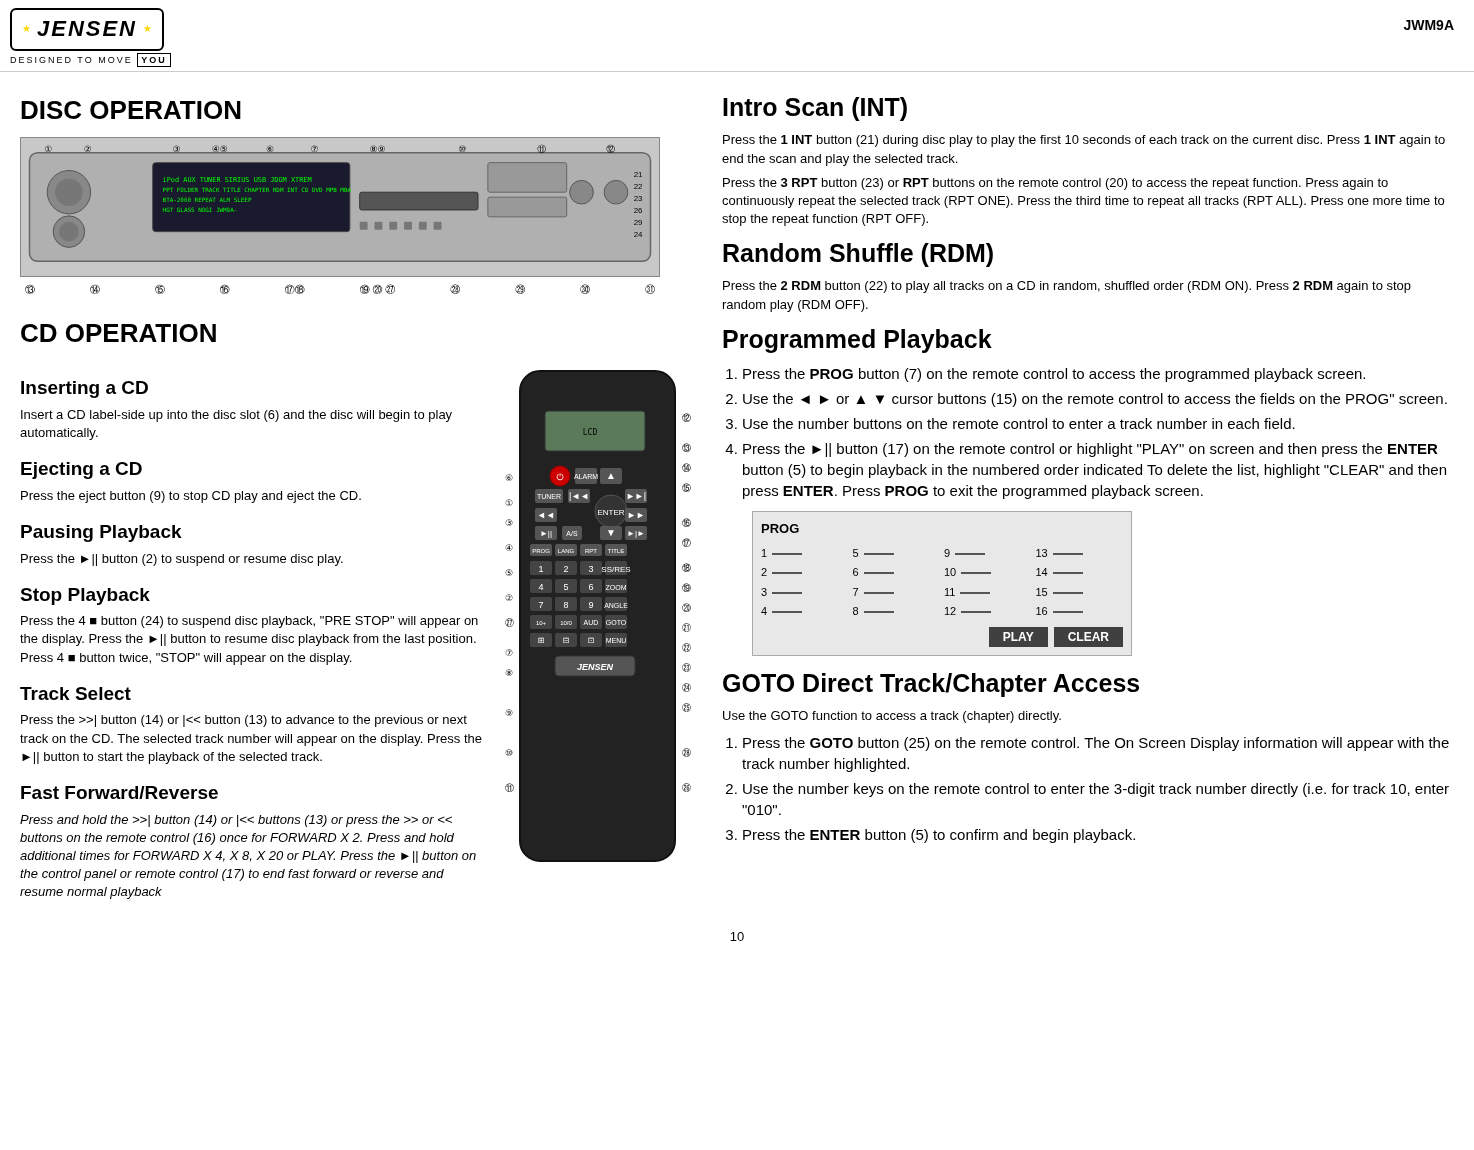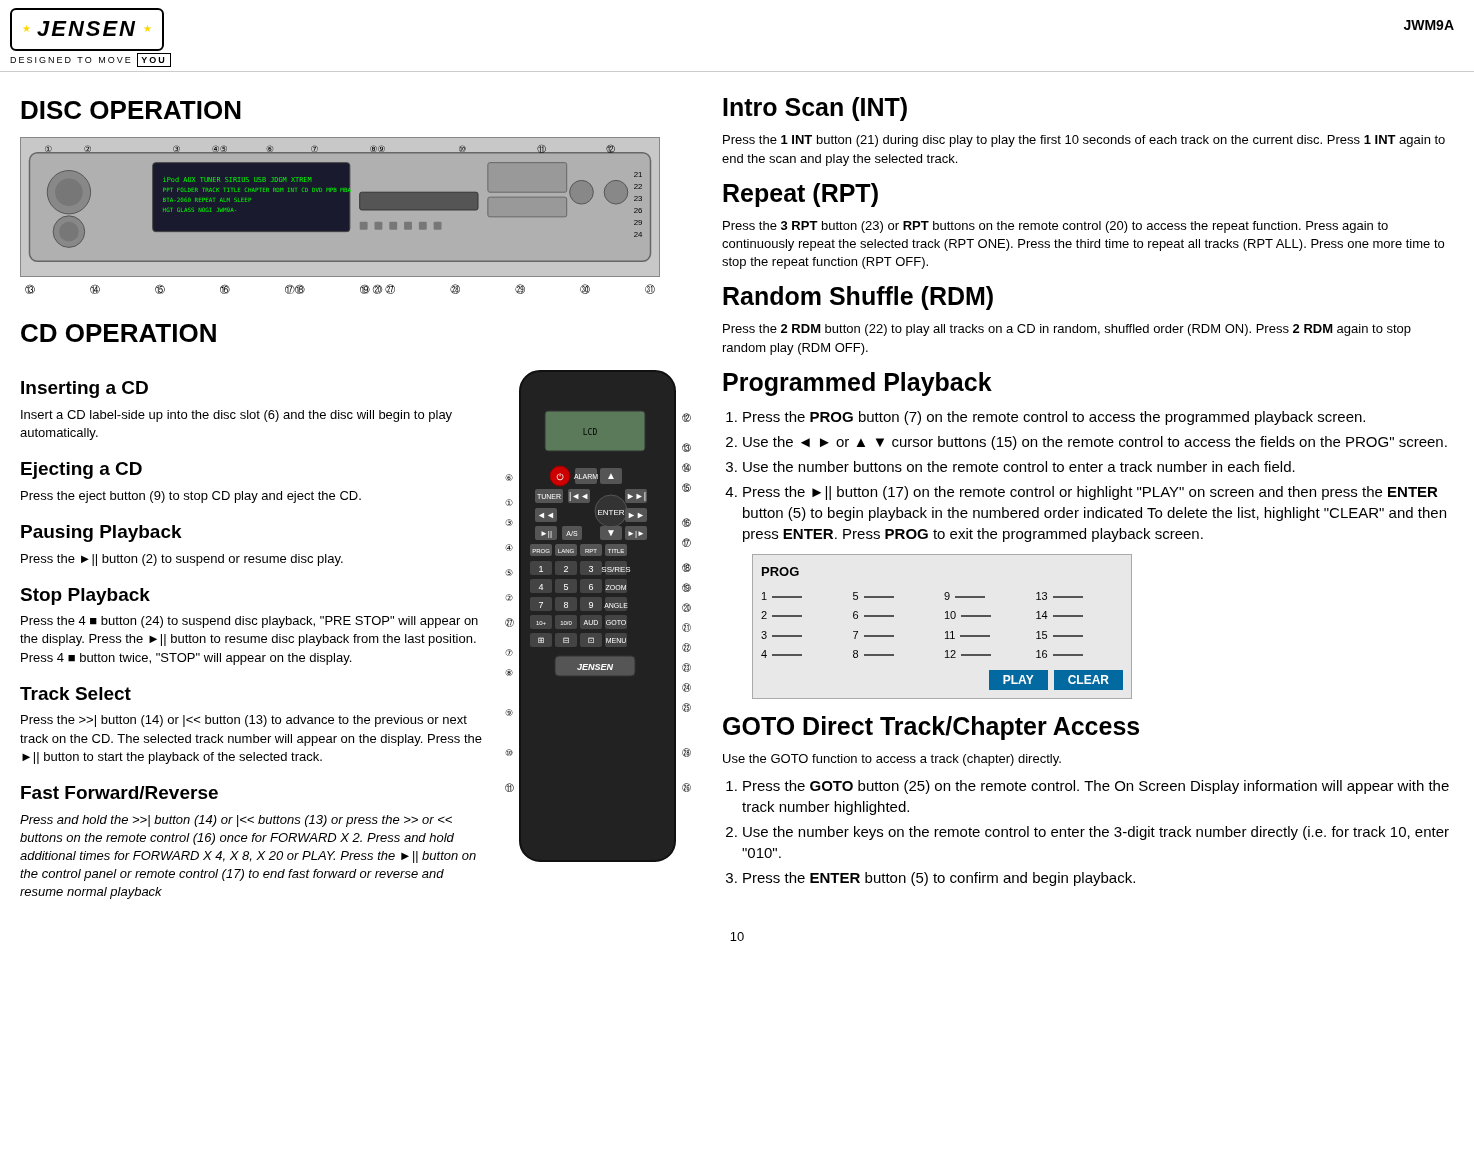--- a/index.html
+++ b/index.html
@@ -172,21 +172,21 @@
       background: #555;
       vertical-align: middle;
       margin-left: 2px;
     }
     .prog-buttons {
       display: flex;
       justify-content: flex-end;
       gap: 6px;
     }
     .prog-btn {
-      background: #0369a1;
+      background: #404040;
       color: #fff;
       font-size: 12px;
       font-weight: bold;
       padding: 3px 14px;
       border: none;
       cursor: pointer;
     }
     
     .page-number {
       text-align: center;
@@ -446,21 +446,20 @@
           </div>
         </div>
       </div>
     </div>
 
     <div class="right-column">
 
       <div class="right-section-title">Intro Scan (INT)</div>
       <p>Press the <b>1 INT</b> button (21) during disc play to play the first 10 seconds of each track on the current disc. Press <b>1 INT</b> again to end the scan and play the selected track.</p>
 
-      <div class="right-section-title">Repeat (RPT)</div>
       <p>Press the <b>3 RPT</b> button (23) or <b>RPT</b> buttons on the remote control (20) to access the repeat function. Press again to continuously repeat the selected track (RPT ONE). Press the third time to repeat all tracks (RPT ALL). Press one more time to stop the repeat function (RPT OFF).</p>
 
       <div class="right-section-title">Random Shuffle (RDM)</div>
       <p>Press the <b>2 RDM</b> button (22) to play all tracks on a CD in random, shuffled order (RDM ON). Press <b>2 RDM</b> again to stop random play (RDM OFF).</p>
 
       <div class="right-section-title">Programmed Playback</div>
       <ol>
         <li>Press the <b>PROG</b> button (7) on the remote control to access the programmed playback screen.</li>
         <li>Use the ◄ ► or ▲ ▼ cursor buttons (15) on the remote control to access the fields on the PROG" screen.</li>
         <li>Use the number buttons on the remote control to enter a track number in each field.</li>

